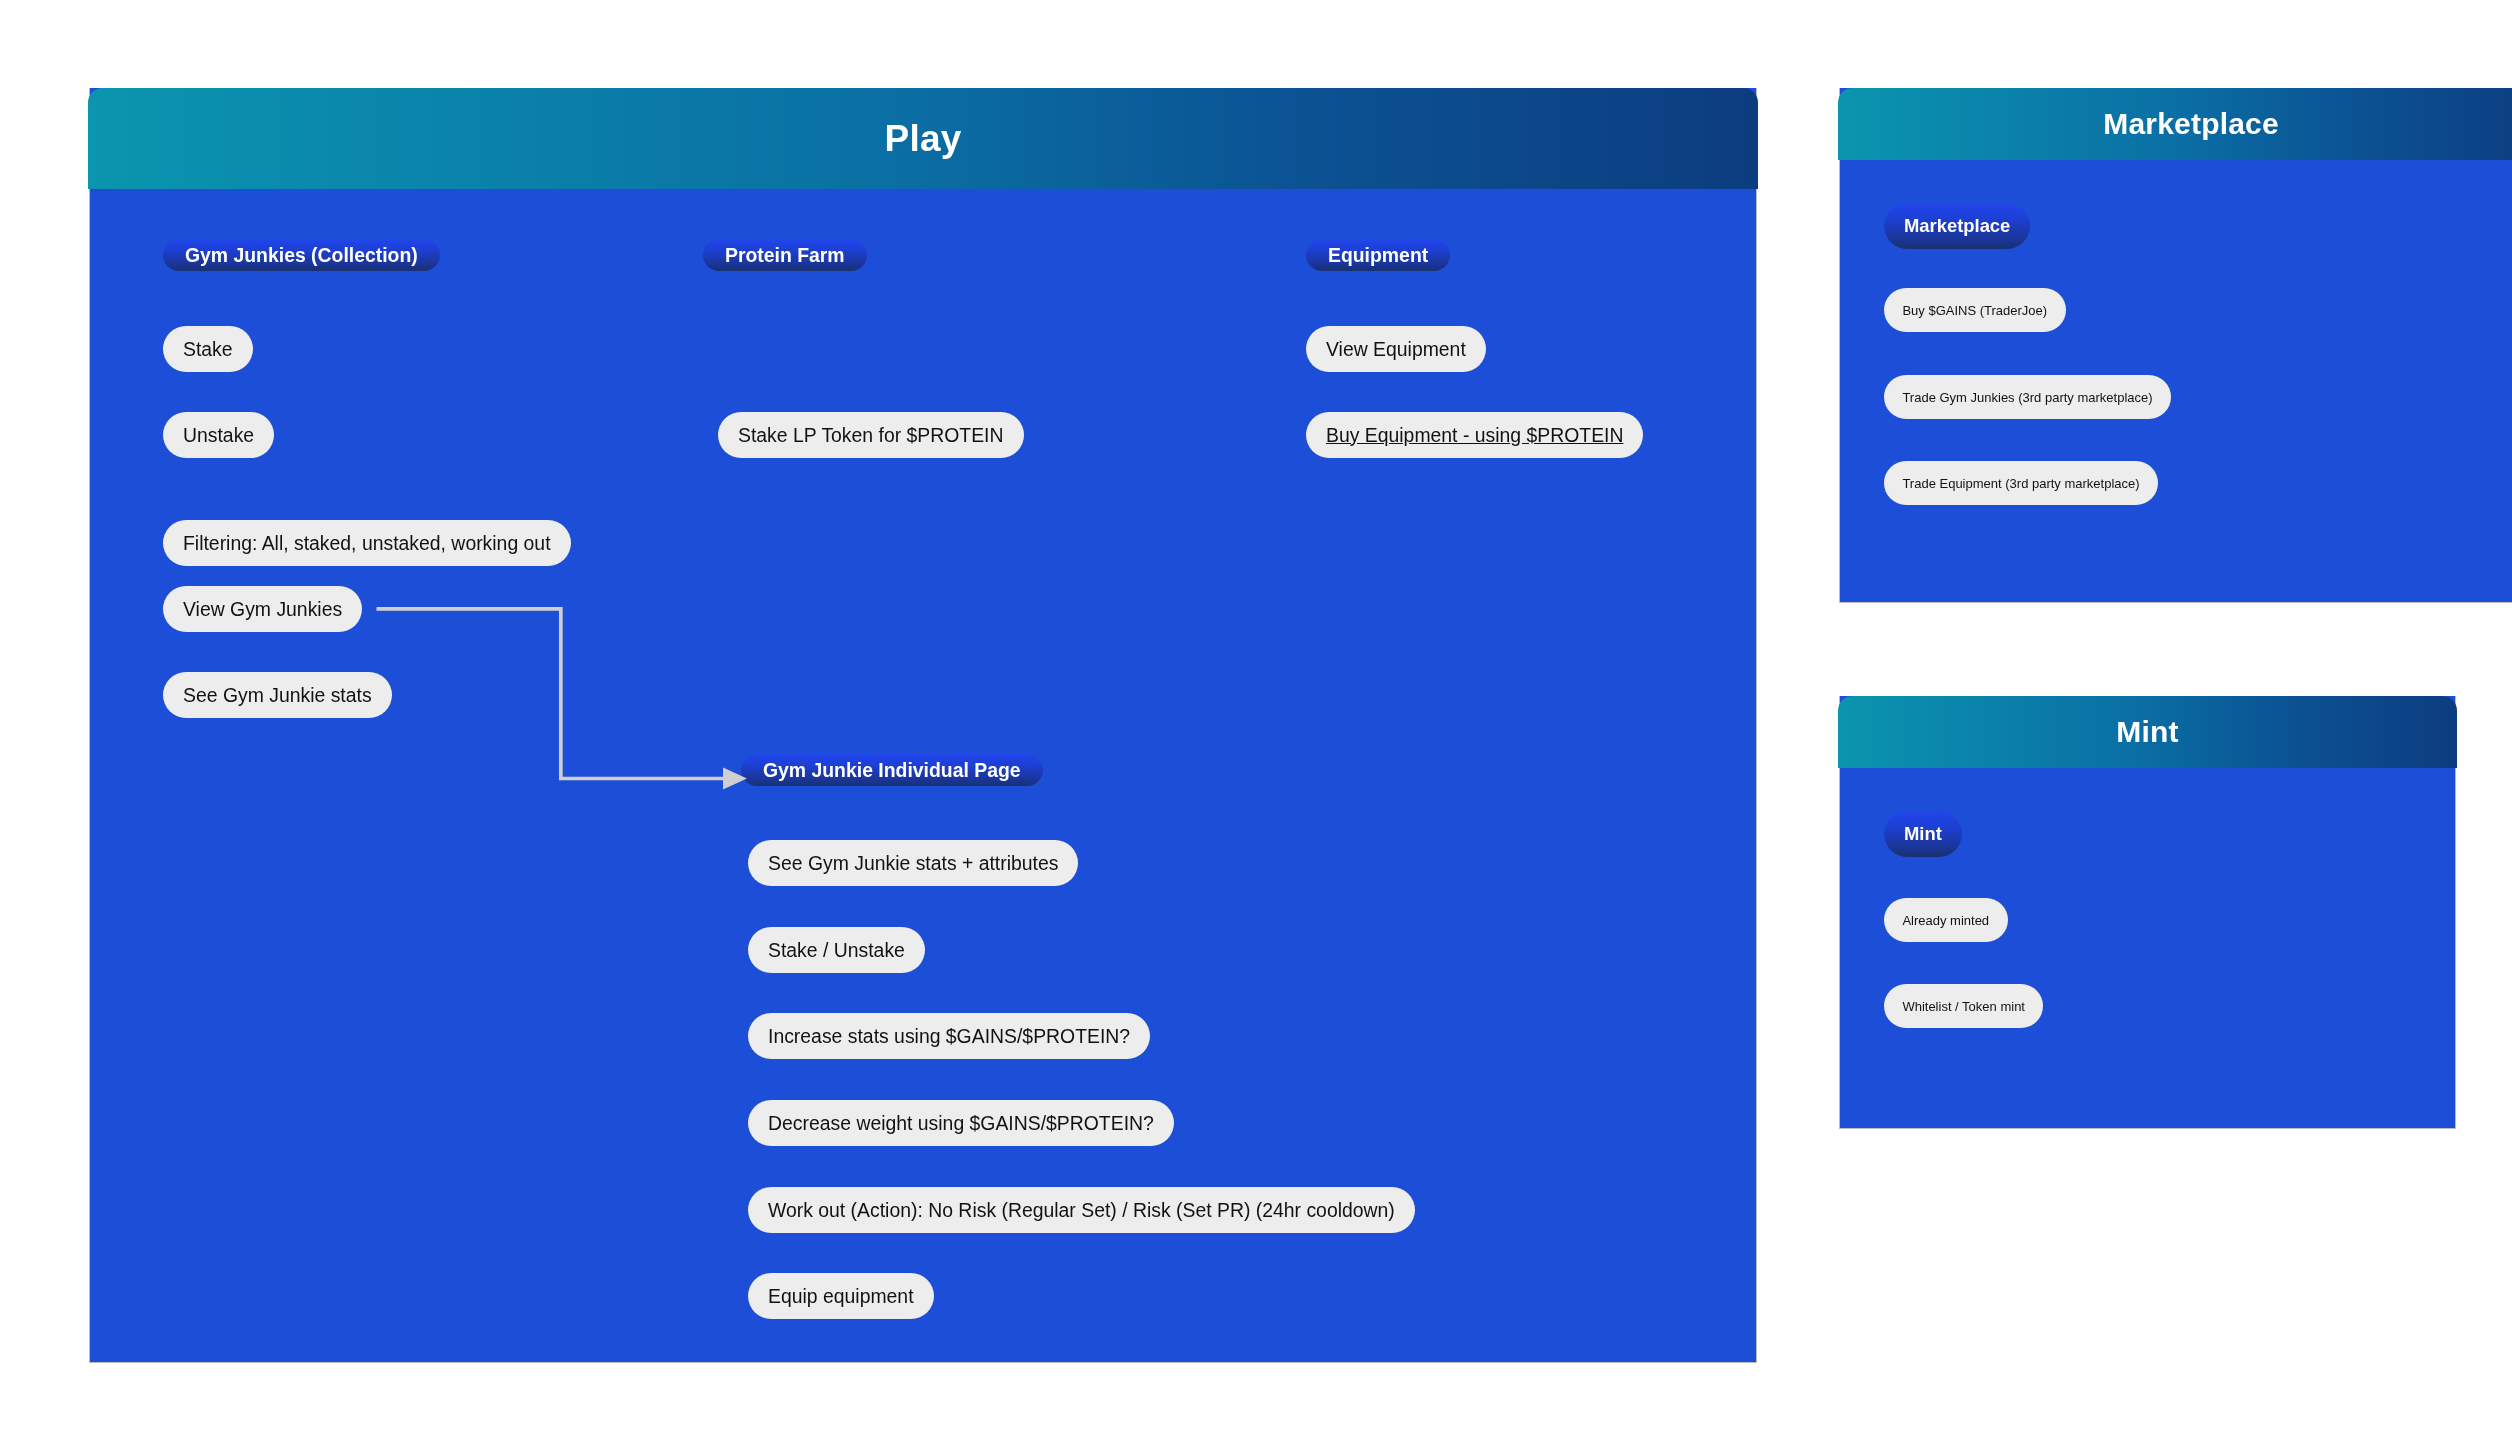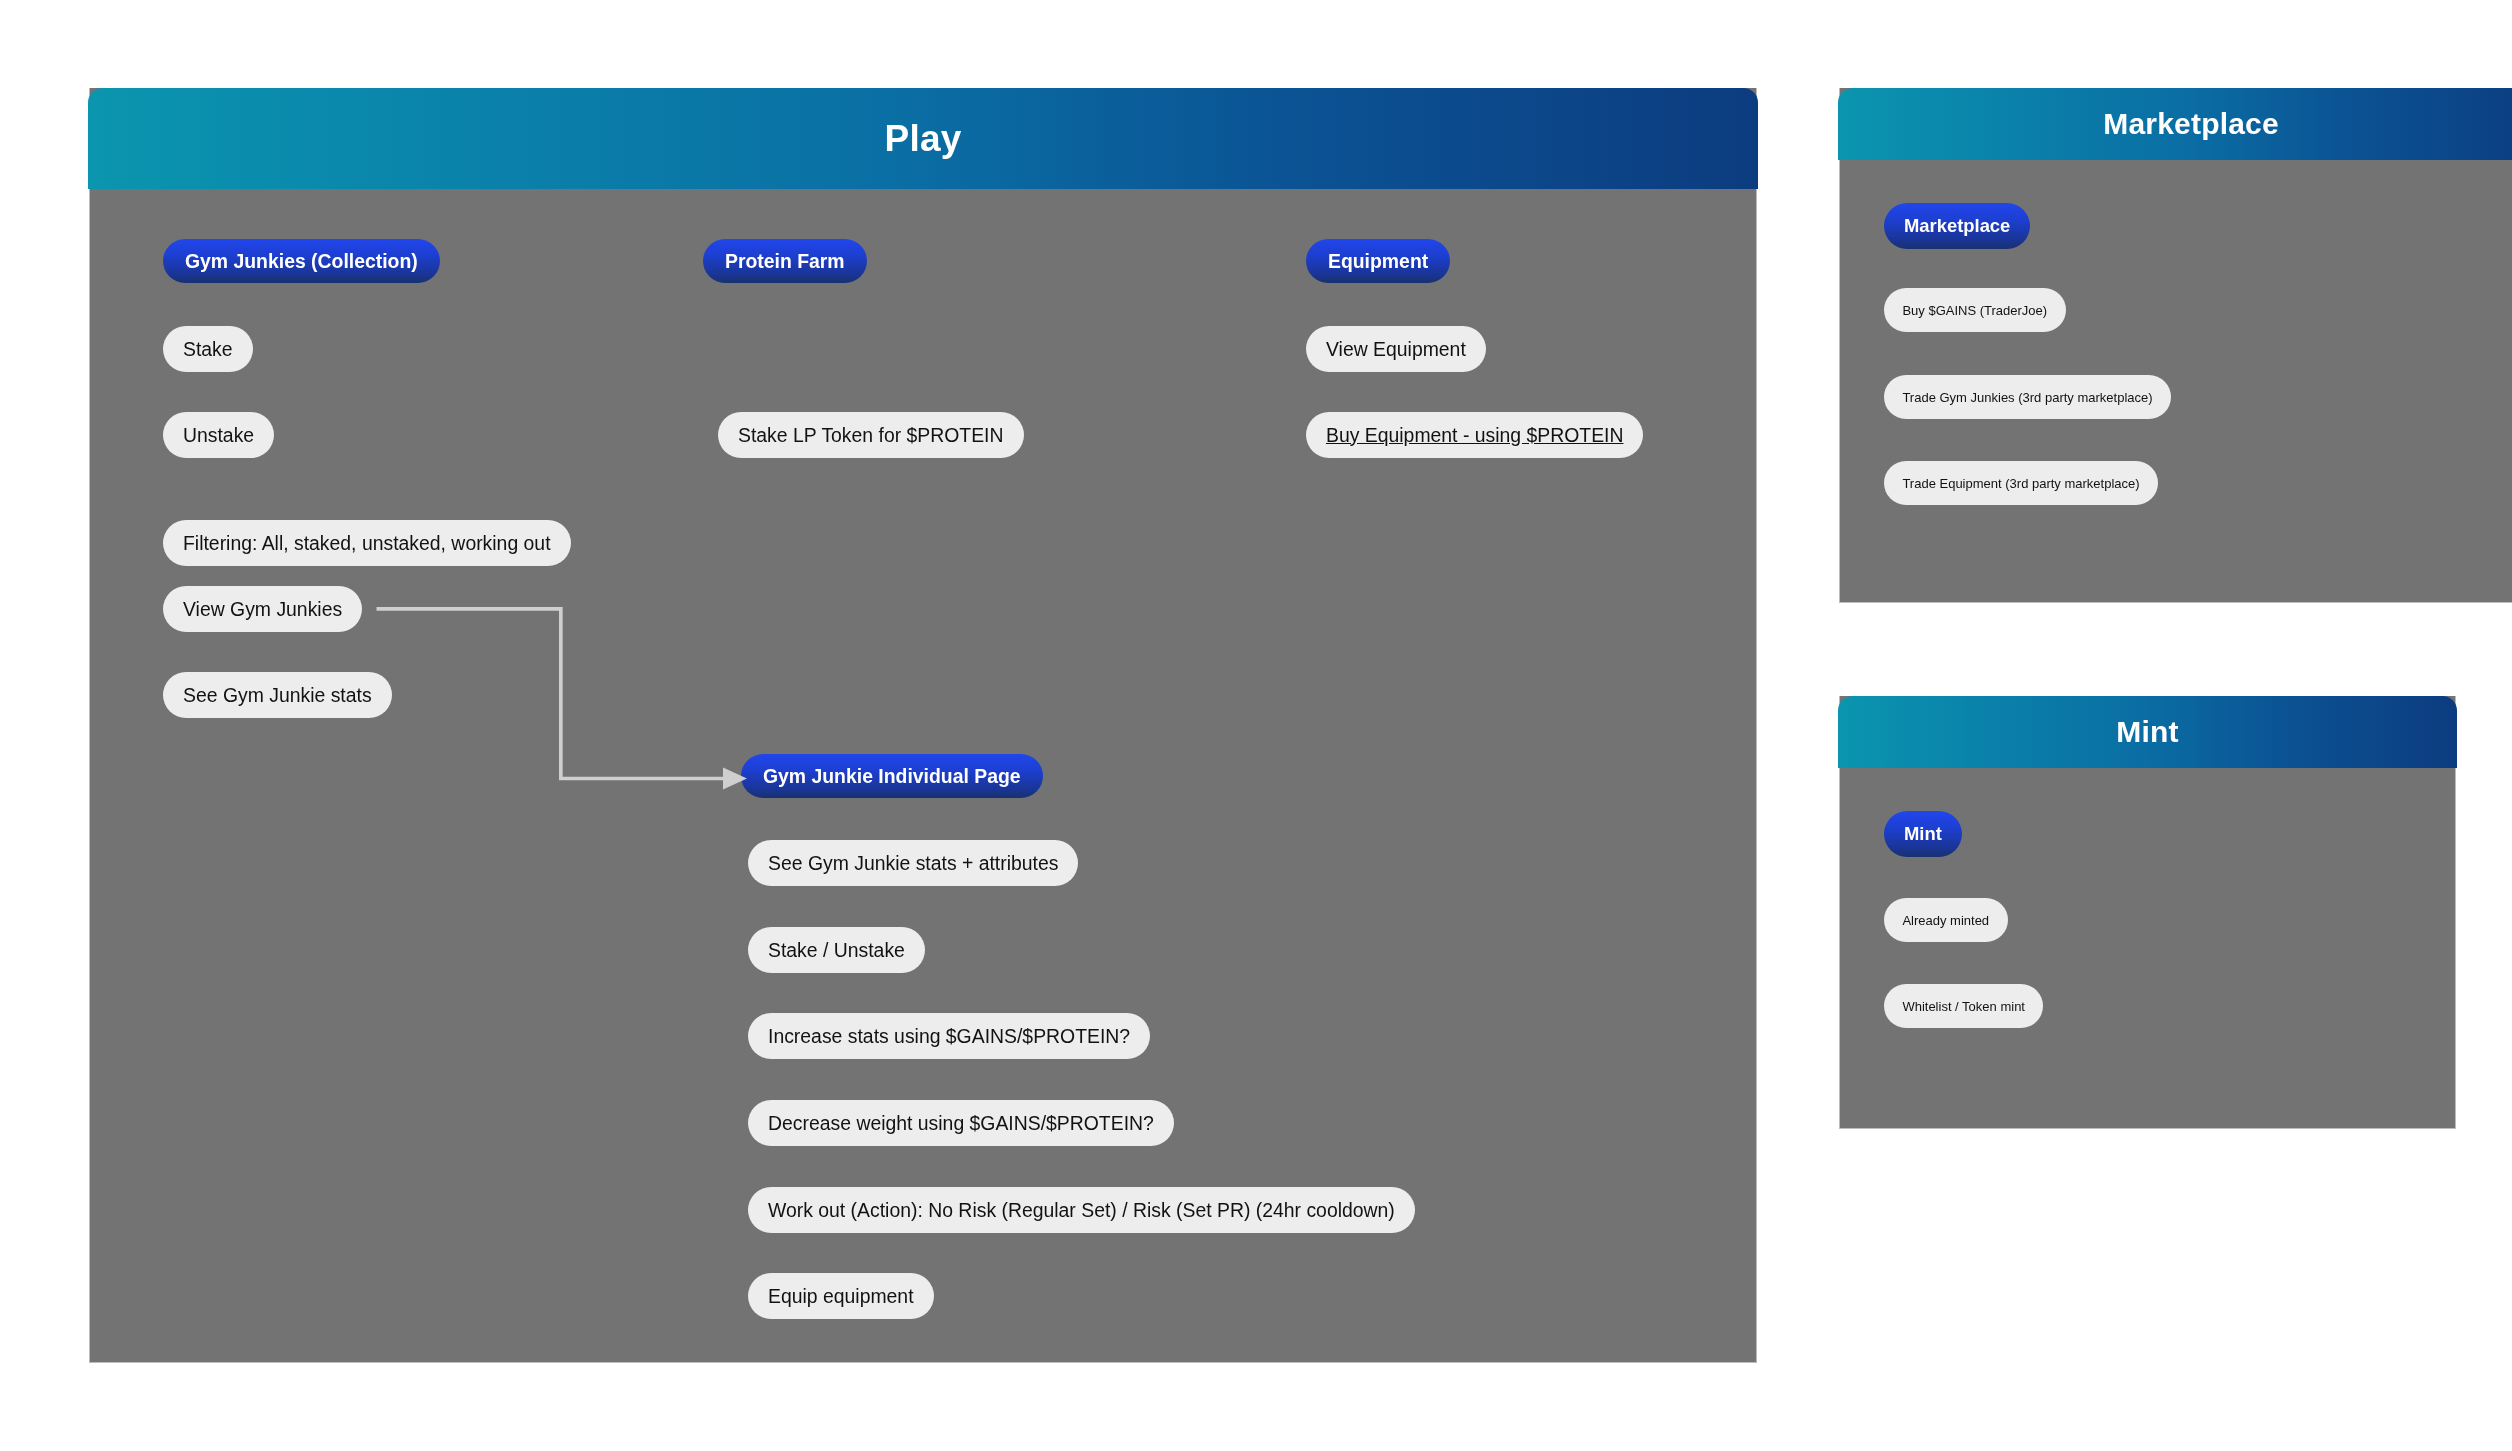--- a/index.html
+++ b/index.html
@@ -11,21 +11,21 @@
     width: 2512px;
     height: 1451px;
     position: relative;
     font-family: "Liberation Sans", sans-serif;
     overflow: hidden;
   }
 
   
   .panel {
     position: absolute;
-    background: #737373;
+    background: #1d4ed8;
     border: 1.8px solid #bcbcbc;
     border-top: none;
     box-sizing: border-box;
   }
   .panel-header {
     position: absolute;
     left: -1.8px;
     top: 0;
     width: calc(100% + 3.7px);
     box-sizing: border-box;
@@ -86,21 +86,21 @@
     align-items: center;
     background: #ededed;
     color: #121212;
     border-radius: 921px;
     white-space: nowrap;
     box-sizing: border-box;
   }
 
   
   .play-pill-blue {
-    height: 44px;
+    height: 32px;
     padding: 0 22px;
     font-size: 19.4px;
   }
   .play-pill-grey {
     height: 46px;
     padding: 0 20px;
     font-size: 19.4px;
   }
   
   .side-pill-blue {

